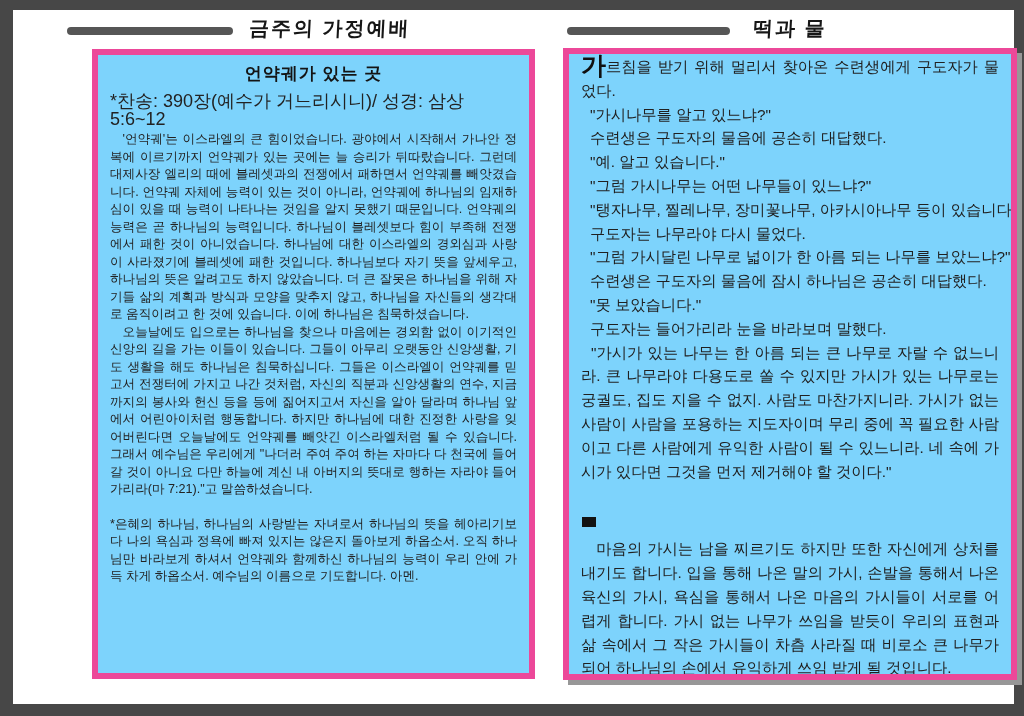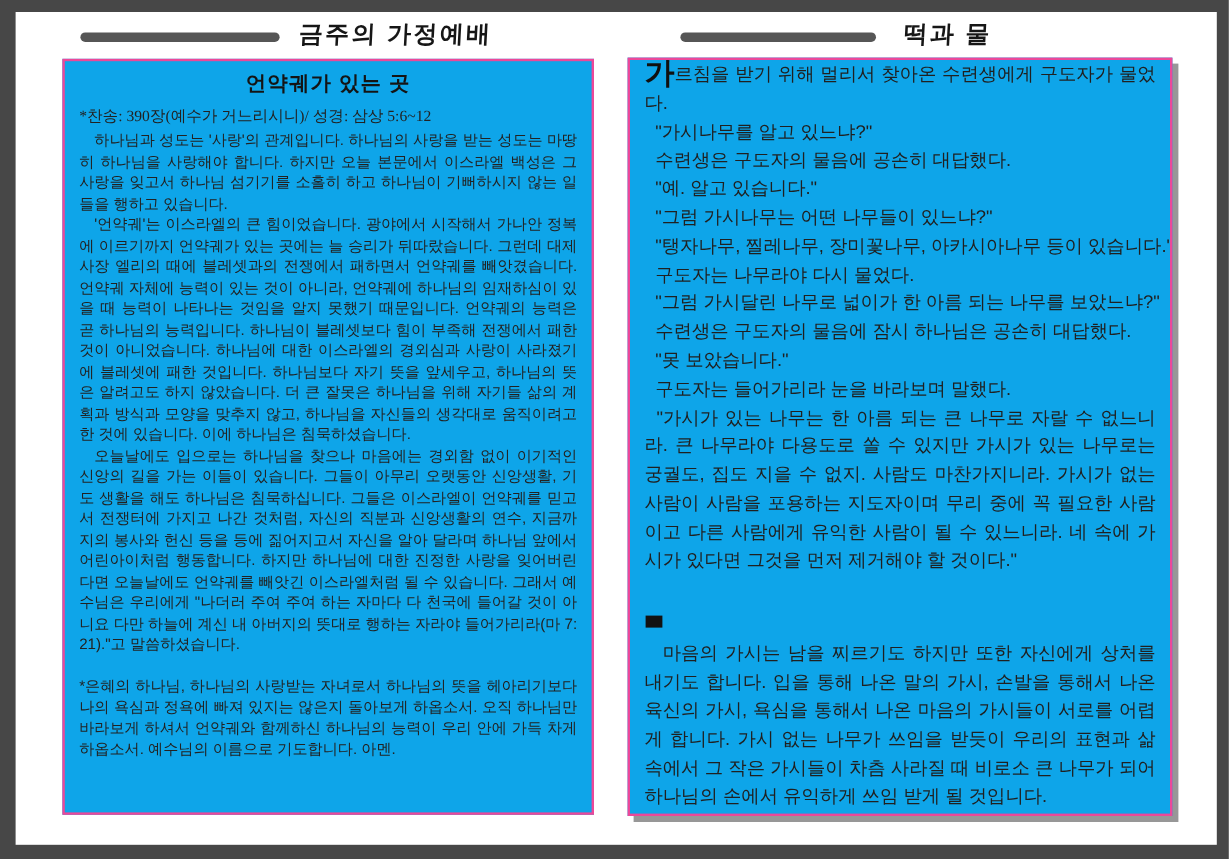--- a/index.html
+++ b/index.html
@@ -24,34 +24,35 @@
   .hdr-bar.right { left:567px; top:27px; width:163px; }
   .hdr-title {
     position:absolute; top:15px;
     font-size:20px; font-weight:bold; letter-spacing:2px;
     color:#161616; transform:skewX(-3deg);
   }
   .hdr-title.left  { left:249px; }
   .hdr-title.right { left:753px; }
   
   .page-box {
-    position:absolute; background:#0ea5e9;
-    border:2px solid #ec4899;
+    position:absolute; background:#7dd3fc;
+    border:6px solid #ec4899;
     overflow:hidden;
+    margin-left:40px;
   }
   .left-box {
     left:52px; top:49px; width:443px; height:630px;
     padding:5px 12px 6px 12px;
   }
   .left-box .doc-title {
     text-align:center; font-size:17px; font-weight:bold;
     letter-spacing:1px; margin:2px 0 7px 0; color:#141414;
   }
   .left-box .hymn {
-    font-size:13px; line-height:18px; margin-bottom:3px; color:#222;font-family:Liberation Serif, serif;
+    font-size:18px; line-height:18px; margin-bottom:3px; color:#222;
   }
   .body-p {
     font-size:12.6px; line-height:17.5px;
     text-align:justify; word-break:break-all;
     color:#222;
   }
   .body-p.indent { text-indent:1em; }
   .prayer { margin-top:17px; position:relative; }
   
   .right-box {
@@ -81,21 +82,20 @@
 <div class="hdr-bar left"></div>
 <div class="hdr-title left">금주의 가정예배</div>
 
 <div class="hdr-bar right"></div>
 <div class="hdr-title right">떡과 물</div>
 
 <div class="page-box left-box">
   <div class="doc-title">언약궤가 있는 곳</div>
   <div class="hymn">*찬송: 390장(예수가 거느리시니)/ 성경: 삼상 5:6~12</div>
 
-  <p class="body-p indent">하나님과 성도는 '사랑'의 관계입니다. 하나님의 사랑을 받는 성도는 마땅히 하나님을 사랑해야 합니다. 하지만 오늘 본문에서 이스라엘 백성은 그 사랑을 잊고서 하나님 섬기기를 소홀히 하고 하나님이 기뻐하시지 않는 일들을 행하고 있습니다.</p>
   <p class="body-p indent">'언약궤'는 이스라엘의 큰 힘이었습니다. 광야에서 시작해서 가나안 정복에 이르기까지 언약궤가 있는 곳에는 늘 승리가 뒤따랐습니다. 그런데 대제사장 엘리의 때에 블레셋과의 전쟁에서 패하면서 언약궤를 빼앗겼습니다. 언약궤 자체에 능력이 있는 것이 아니라, 언약궤에 하나님의 임재하심이 있을 때 능력이 나타나는 것임을 알지 못했기 때문입니다. 언약궤의 능력은 곧 하나님의 능력입니다. 하나님이 블레셋보다 힘이 부족해 전쟁에서 패한 것이 아니었습니다. 하나님에 대한 이스라엘의 경외심과 사랑이 사라졌기에 블레셋에 패한 것입니다. 하나님보다 자기 뜻을 앞세우고, 하나님의 뜻은 알려고도 하지 않았습니다. 더 큰 잘못은 하나님을 위해 자기들 삶의 계획과 방식과 모양을 맞추지 않고, 하나님을 자신들의 생각대로 움직이려고 한 것에 있습니다. 이에 하나님은 침묵하셨습니다.</p>
   <p class="body-p indent">오늘날에도 입으로는 하나님을 찾으나 마음에는 경외함 없이 이기적인 신앙의 길을 가는 이들이 있습니다. 그들이 아무리 오랫동안 신앙생활, 기도 생활을 해도 하나님은 침묵하십니다. 그들은 이스라엘이 언약궤를 믿고서 전쟁터에 가지고 나간 것처럼, 자신의 직분과 신앙생활의 연수, 지금까지의 봉사와 헌신 등을 등에 짊어지고서 자신을 알아 달라며 하나님 앞에서 어린아이처럼 행동합니다. 하지만 하나님에 대한 진정한 사랑을 잊어버린다면 오늘날에도 언약궤를 빼앗긴 이스라엘처럼 될 수 있습니다. 그래서 예수님은 우리에게 "나더러 주여 주여 하는 자마다 다 천국에 들어갈 것이 아니요 다만 하늘에 계신 내 아버지의 뜻대로 행하는 자라야 들어가리라(마 7:21)."고 말씀하셨습니다.</p>
 
   <p class="body-p prayer">
     <span>*은혜의 하나님, 하나님의 사랑받는 자녀로서 하나님의 뜻을 헤아리기보다 나의 욕심과 정욕에 빠져 있지는 않은지 돌아보게 하옵소서. 오직 하나님만 바라보게 하셔서 언약궤와 함께하신 하나님의 능력이 우리 안에 가득 차게 하옵소서. 예수님의 이름으로 기도합니다. 아멘.</span>
     
   </p>
 </div>
 
 <div class="page-box right-box">

